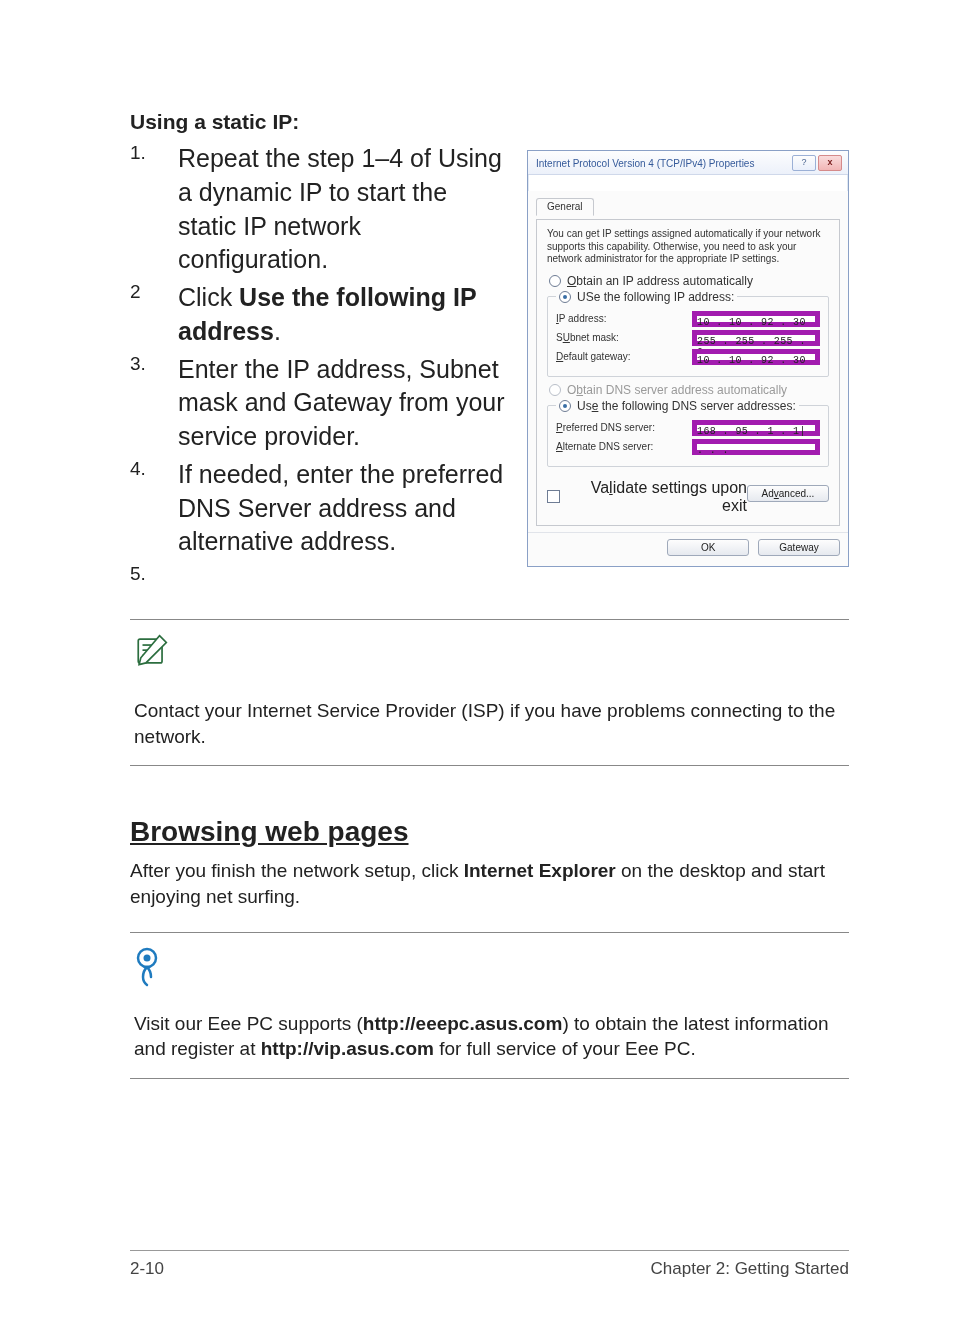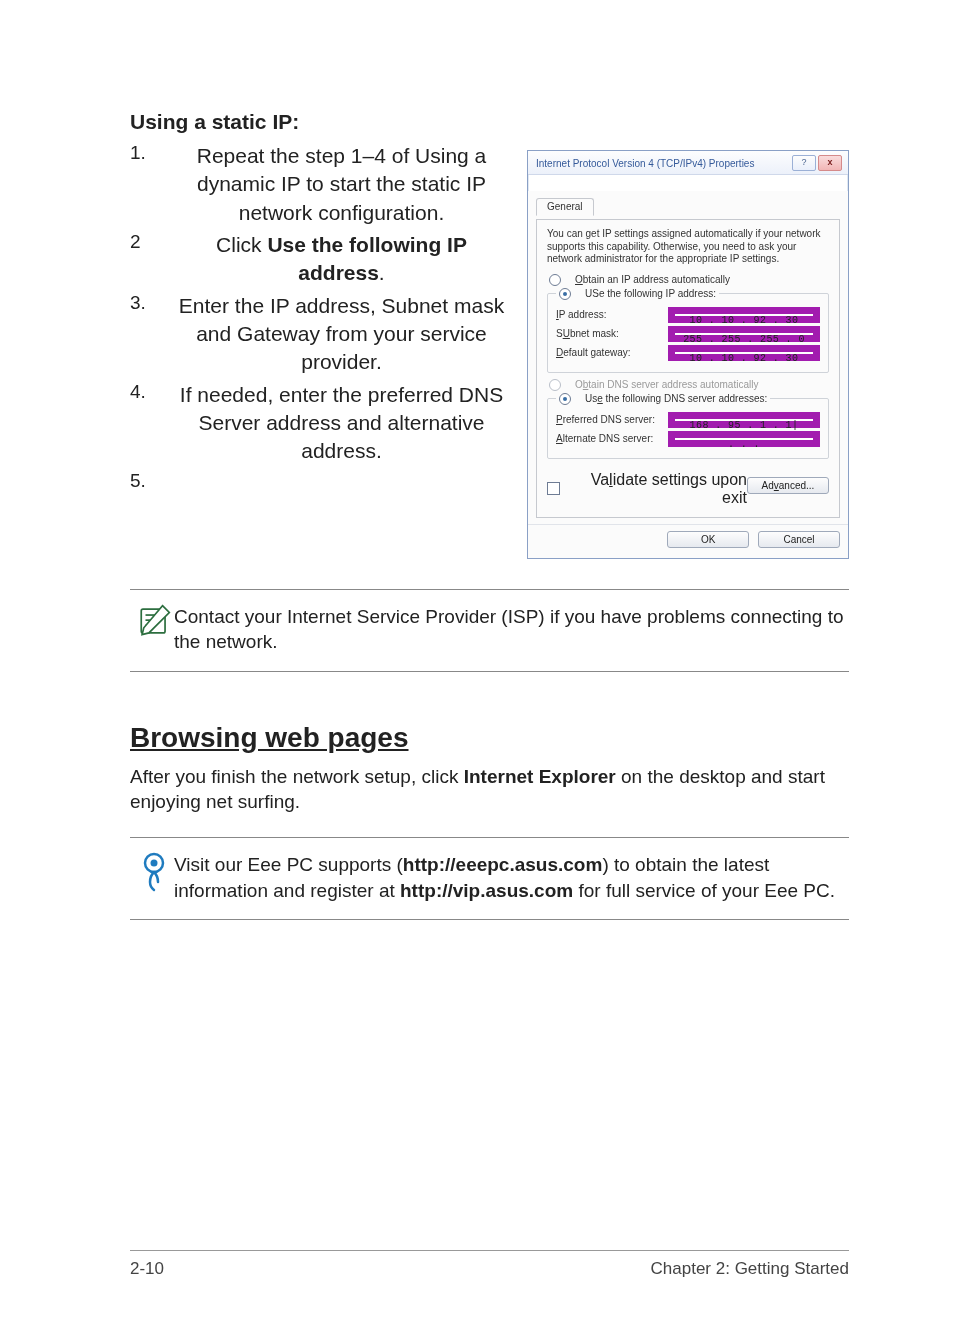--- a/index.html
+++ b/index.html
@@ -43,23 +43,22 @@
     display: flex;
     align-items: flex-start;
     margin: 0 0 4px 0;
   }
   ol.steps > li .num {
     width: 48px;
     flex: 0 0 48px;
     font-size: 19px;
   }
   ol.steps > li .txt {
-    font-size: 21px;
+    font-size: 25px;
     line-height: 1.35;
-    text-align: center;
   }
   .top-row {
     display: flex;
     align-items: flex-start;
     gap: 22px;
   }
   .top-row .left-col { flex: 1 1 auto; }
   .top-row .right-col {
     flex: 0 0 320px;
     padding-top: 10px;
@@ -118,36 +117,36 @@
     background: #fbfbfb;
     position: relative; top: 1px;
     color:#333;
   }
   .tabpanel {
     border: 1px solid #c6c9cf;
     padding: 8px 10px 10px 10px;
     background: #fbfbfb;
   }
   .desc { font-size: 10px; color: #333; line-height: 1.25; margin-bottom: 8px; }
-  .radio-row { display:flex; align-items:center; gap:14px; font-size:10px; color:#333; margin:2px 0 2px 2px;}
+  .radio-row { display:flex; align-items:center; gap:6px; font-size:12px; color:#333; margin:2px 0 2px 2px;}
   .radio {
     width:10px; height:10px; border:1px solid #6e7c94; border-radius:50%; background:#fff;
     display:inline-flex; align-items:center; justify-content:center; flex:0 0 auto;
   }
   .radio.sel::after { content:""; width:4px; height:4px; background:#3a6ea5; border-radius:50%; display:block;}
   fieldset.group {
     border:1px solid #cfd3d9; border-radius:2px;
     padding: 4px 8px 8px 8px; margin:2px 0 6px 0;
   }
   fieldset.group legend { padding:0 3px; font-size:10px; color:#333;}
   .form-row { display:flex; align-items:center; justify-content:space-between; margin:3px 0; font-size:10px;}
   .form-row .lbl { color:#333; }
   .ipbox {
-    width:152px; height:16px; border:7px solid #a21caf; background:#fff;
-    font-family: "Courier New", monospace; font-size:10px; text-align:center;
+    width:128px; height:16px; border:5px solid #a21caf; background:#fff;
+    font-family: "Courier New", monospace; font-size:10px; text-align:left;
     letter-spacing: .04em; padding-top:1px; box-sizing:border-box;
   }
   .chk-row{ display:flex; align-items:center; gap:5px; font-size:16px; margin-top:6px;text-align:right;}
   .chk{ width:11px;height:11px;border:1px solid #6e7c94;background:#fff;flex:0 0 auto;}
   .win-btn {
     display:inline-block; min-width:60px; padding:2px 10px;
     font-size:10px; text-align:center;
     border:1px solid #9fa9ba; border-radius:3px;
     background:linear-gradient(#fdfdfd,#e6e9ef); color:#222;
   }
@@ -155,22 +154,23 @@
   .dlg-footer .win-btn { margin-left:6px; }
   .u { text-decoration: underline; }
 
   
   .callout {
     border-top: 1px solid #888;
     border-bottom: 1px solid #888;
     padding: 14px 4px 16px 4px;
     display: flex;
     align-items: flex-start;
-    gap: 0;
+    gap: 24px;
     margin-top: 30px;
+    flex-direction: column;
   }
   .callout .icon { flex: 0 0 40px; display:flex; justify-content:center; }
   .callout .msg { font-size: 19px; line-height: 1.35; }
   .note-icon-svg { width: 34px; height: 34px; }
   .tip-icon-svg { width: 26px; height: 40px; }
 
   .sect-gap { height: 50px; }
 
   
   .page-footer {
@@ -288,21 +288,21 @@
               <span class="chk-row">
                 <span class="chk"></span>
                 <span>Va<span class="u">l</span>idate settings upon exit</span>
               </span>
               <span class="win-btn">Ad<span class="u">v</span>anced...</span>
             </div>
           </div>
         </div>
         <div class="dlg-footer">
           <span class="win-btn">OK</span>
-          <span class="win-btn">Cancel</span>
+          <span class="win-btn">Gateway</span>
         </div>
       </div>
     </div>
   </div>
 
   <div class="callout">
     <span class="icon">
       <svg class="note-icon-svg" viewBox="0 0 40 40">
         <rect x="5" y="6" width="28" height="28" rx="2" fill="none" stroke="#2c6e3f" stroke-width="2"></rect>
         <line x1="10" y1="13" x2="28" y2="13" stroke="#2c6e3f" stroke-width="2"></line>

